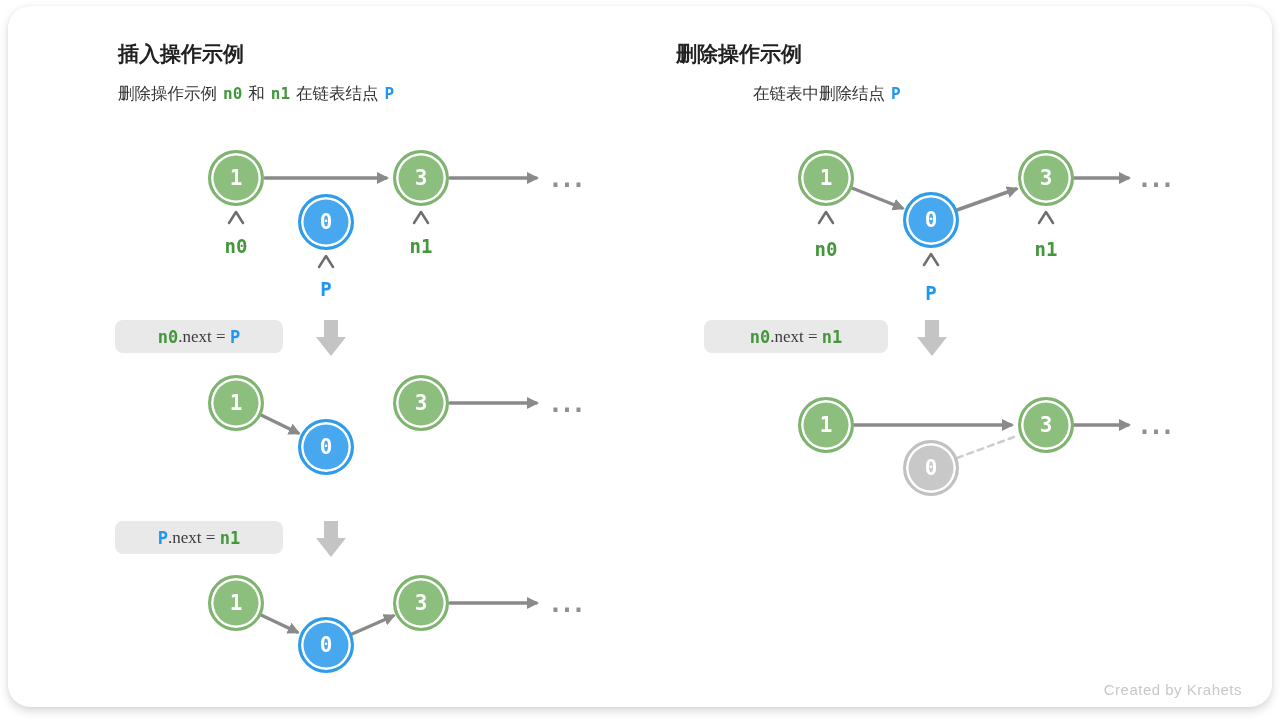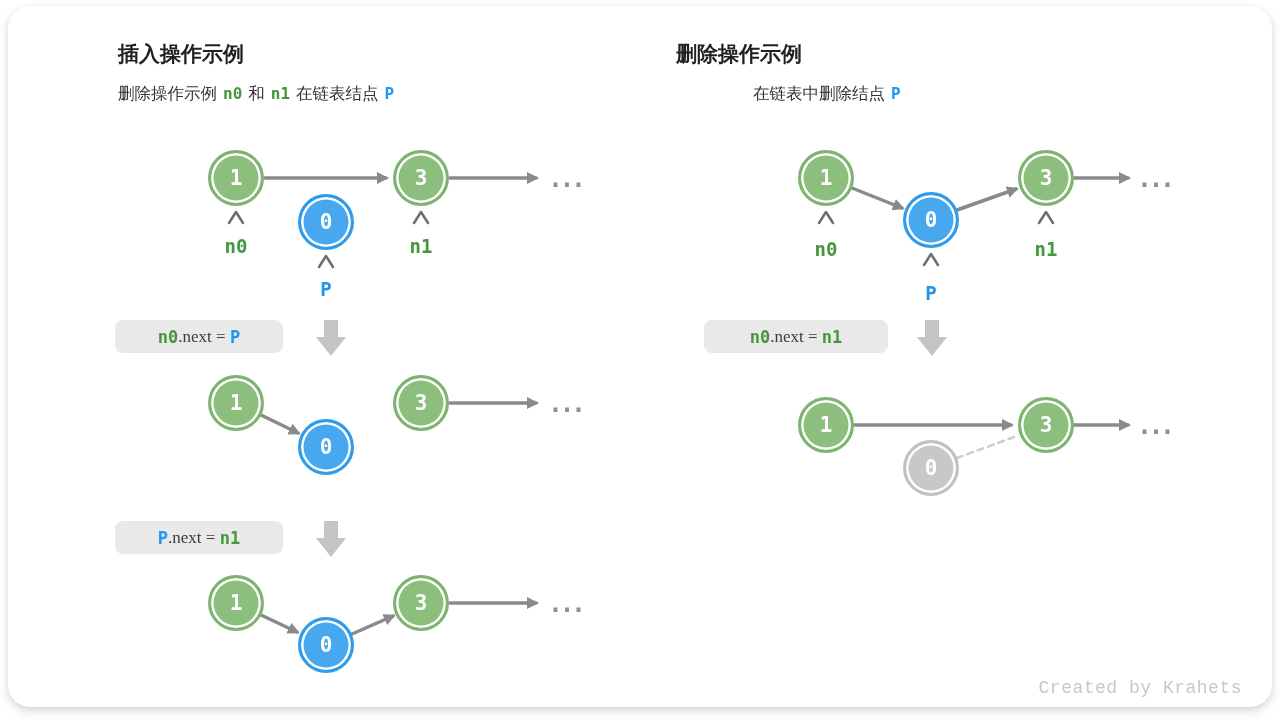--- a/index.html
+++ b/index.html
@@ -34,22 +34,22 @@
   .nlabel{position:absolute;transform:translate(-50%,-50%);
           font-family:"DejaVu Sans Mono","Liberation Mono",monospace;font-weight:700;font-size:19px}
   .dots{position:absolute;transform:translate(-50%,-50%);
         font-family:"DejaVu Sans Mono","Liberation Mono",monospace;font-weight:700;
         font-size:24px;letter-spacing:-3px;padding-left:3px;color:var(--dots)}
   .codebox{position:absolute;height:33px;background:var(--code-bg);border-radius:8px;
            display:flex;align-items:center;justify-content:center;font-size:17px}
   .codebox .code-mid{font-family:Liberation Serif, serif;color:var(--code-text);white-space:pre}
   .codebox .tok{font-size:17px}
   .credit{position:absolute;right:38px;bottom:22px;
-          font-family:Liberation Mono, monospace;
-          font-size:18px;color:var(--credit);letter-spacing:0.5px}
+          font-family:Liberation Sans, sans-serif;
+          font-size:15px;color:var(--credit);letter-spacing:0.5px}
   .arrow-line{stroke:var(--arrow,#8a8a8a);stroke-width:3.5;stroke-linecap:round}
   .dash-line{stroke:var(--dashed,#cdcdcd);stroke-width:2.5;stroke-dasharray:6 5;stroke-linecap:round}
   .caret{stroke:var(--caret,#6e6e6e);stroke-width:2.5;fill:none;stroke-linecap:round;stroke-linejoin:round}
   .blockarrow{fill:var(--block-arrow,#c4c4c4)}
   .ah-head{fill:var(--arrow,#8a8a8a)}
 </style>
 </head>
 <body>
 
 <div class="page">

